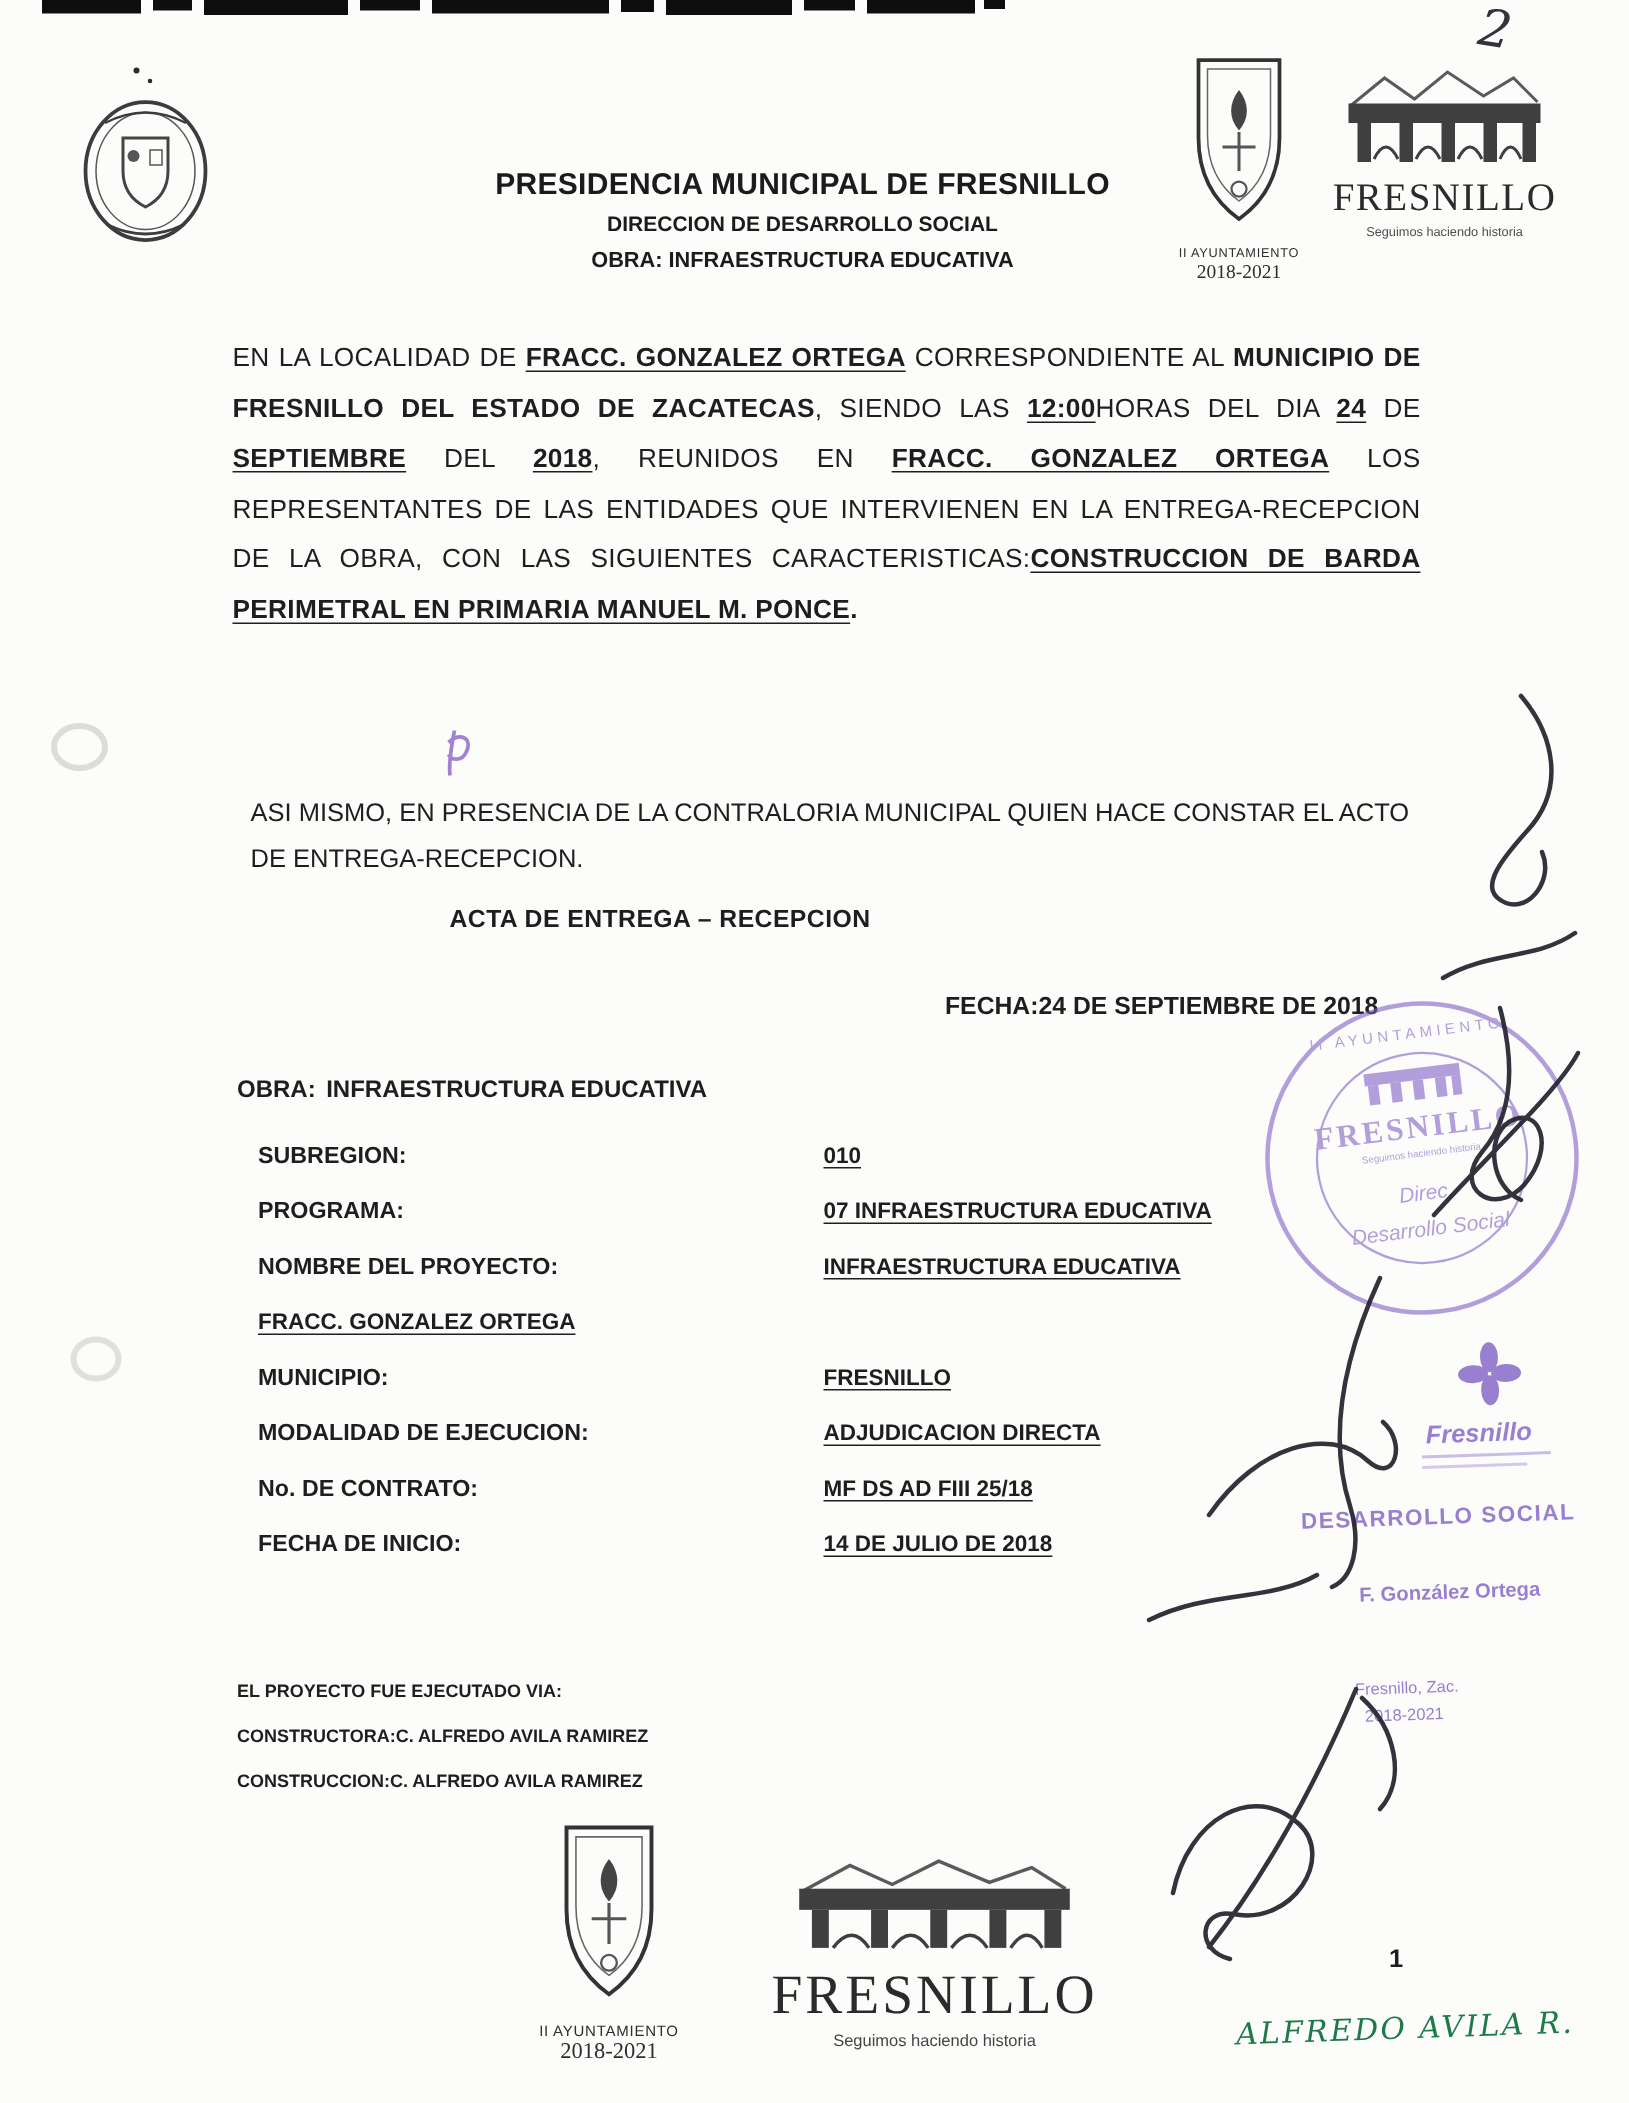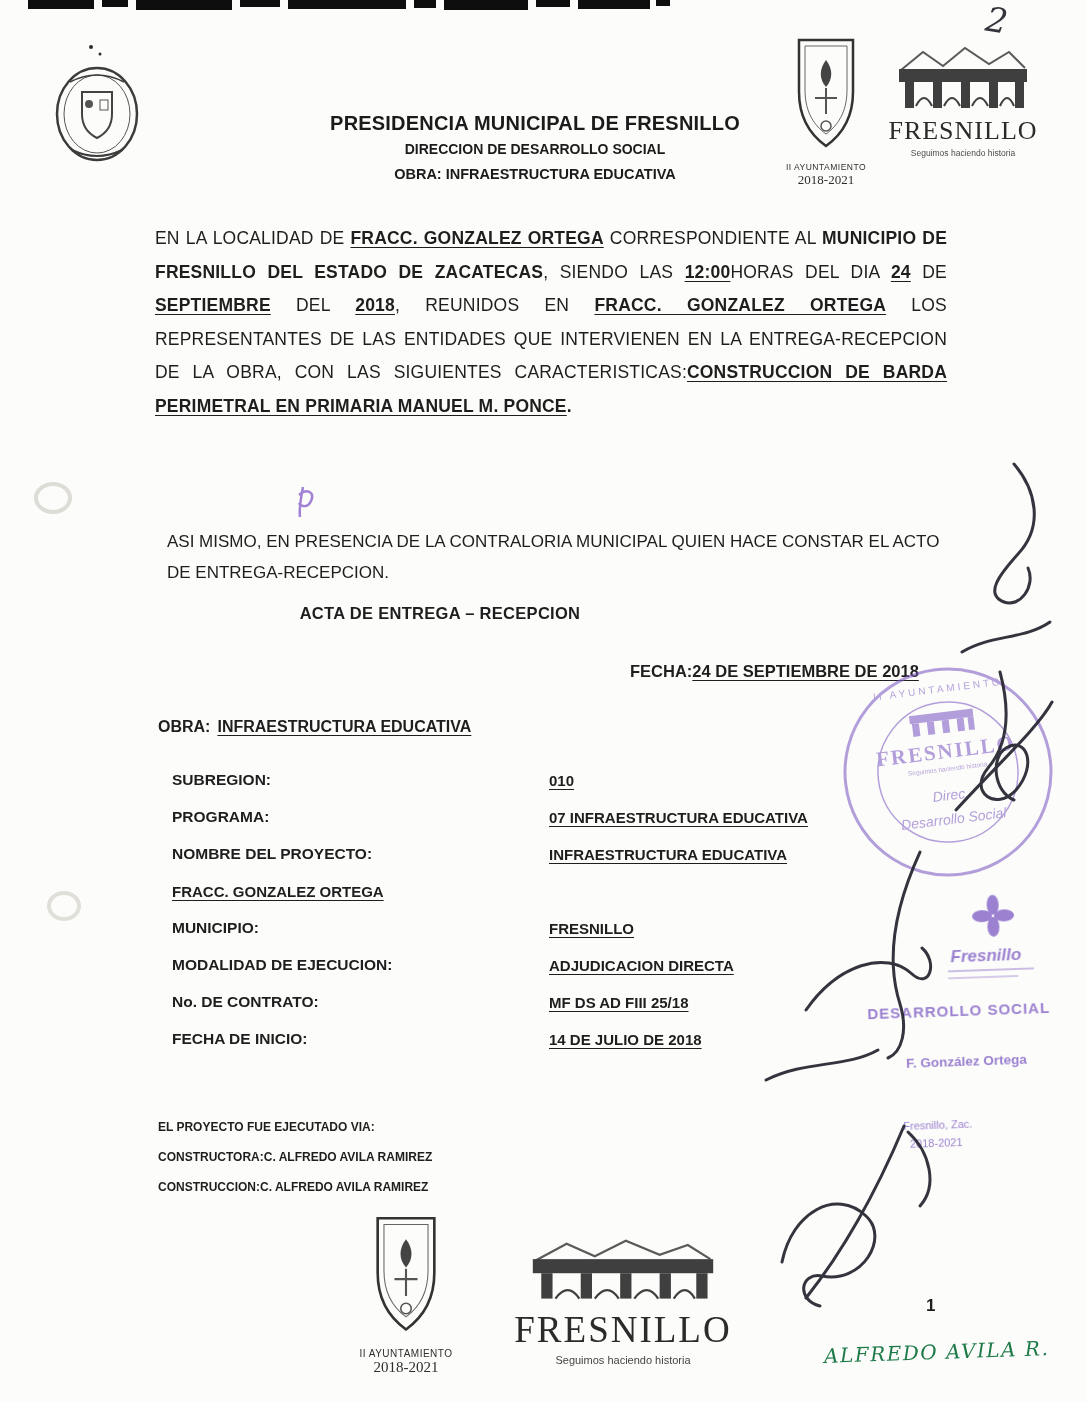--- a/index.html
+++ b/index.html
@@ -1,20 +1,20 @@
 <!DOCTYPE html>
 <html><head>
 <meta charset="utf-8">
 <style>
   html,body{margin:0;padding:0;background:#e9e9e7;}
   .page{position:relative;width:1086px;height:1402px;margin:0 auto;background:#fcfcfa;
         font-family:"Liberation Sans",sans-serif;color:#1e1e1e;overflow:hidden;}
   .b{font-weight:bold;}
   .bu{font-weight:bold;text-decoration:underline;text-underline-offset:3px;}
-  .u{text-decoration:underline;text-underline-offset:3px;font-weight:bold;}
+  .u{text-underline-offset:3px;font-weight:bold;}
   .scan-noise{position:absolute;left:0;top:0;}
   .corner-num{position:absolute;left:986px;top:0px;font-family:"DejaVu Serif",serif;font-style:italic;
               font-size:34px;color:#33333c;transform:rotate(9deg);}
   .crest-left{position:absolute;left:52px;top:62px;}
   .header-text{position:absolute;left:290px;top:88px;width:490px;text-align:center;color:#1b1b1b;margin-top:24px;}
   .header-line1{font-size:20px;font-weight:bold;letter-spacing:.2px;}
   .header-line2{font-size:14px;font-weight:bold;margin-top:6px;text-align:center;}
   .header-line3{font-size:14.5px;font-weight:bold;margin-top:9px;}
   .crest-ayto{position:absolute;left:780px;top:34px;width:92px;text-align:center;color:#2e2e2e;}
   .crest-ayto .l1{font-size:8.5px;letter-spacing:.5px;margin-top:2px;}
@@ -31,21 +31,21 @@
   .crest-bottom .l2{font-size:15px;font-family:"Liberation Serif",serif;}
   .intro{position:absolute;left:155px;top:222px;width:792px;font-size:17.5px;line-height:33.5px;
          text-align:justify;letter-spacing:.2px;margin:0;}
   .para2{position:absolute;left:155px;top:514px;width:800px;font-size:17px;line-height:31px;margin:12px;}
   .acta-title{position:absolute;left:160px;top:604px;width:560px;text-align:center;
               font-size:16.5px;font-weight:bold;letter-spacing:.3px;}
   .fecha-line{position:absolute;left:630px;top:662px;font-size:16.5px;font-weight:bold;}
   .obra-line{position:absolute;left:158px;top:718px;font-size:16px;font-weight:bold;}
   .obra-line .u{margin-left:7px;}
   .fields{position:absolute;left:172px;top:752px;width:720px;}
-  .frow{display:flex;height:37px;align-items:flex-end;}
+  .frow{display:flex;height:37px;align-items:center;}
   .flabel{width:377px;font-size:15.5px;font-weight:bold;flex:none;}
   .fvalue{font-size:15px;font-weight:bold;text-decoration:underline;text-underline-offset:3px;}
   .exec{position:absolute;left:158px;top:1112px;font-size:12px;line-height:30px;font-weight:bold;}
   .page-num{position:absolute;left:926px;top:1296px;font-size:17px;font-weight:bold;}
   .hand-green{position:absolute;left:824px;top:1340px;font-family:"DejaVu Serif",serif;font-style:italic;
               font-size:20px;letter-spacing:1.5px;color:#1e7a49;transform:rotate(-2deg);}
   .overlay{position:absolute;left:0;top:0;pointer-events:none;}
 </style>
 </head>
 <body>

